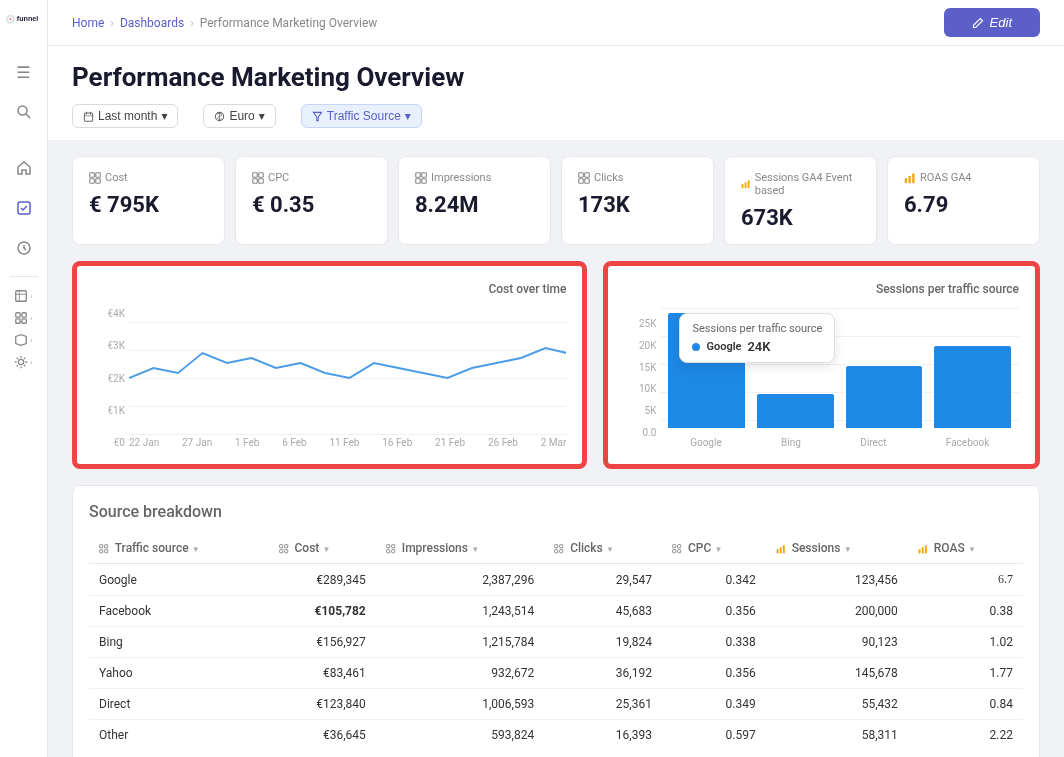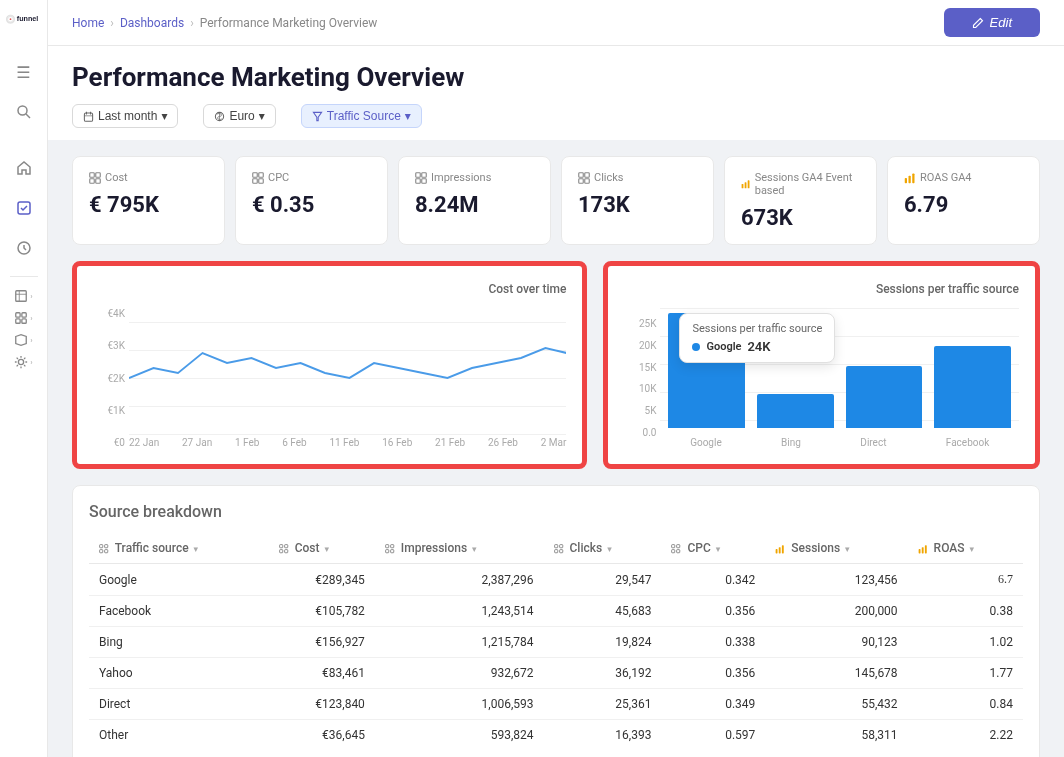--- a/index.html
+++ b/index.html
@@ -425,21 +425,21 @@
     <td>Google</td>
     <td style="text-align:right;">€289,345</td>
     <td style="text-align:right;">2,387,296</td>
     <td style="text-align:right;">29,547</td>
     <td style="text-align:right;">0.342</td>
     <td style="text-align:right;">123,456</td>
     <td style="text-align:right;font-family:Liberation Serif, serif;">6.7</td>
   </tr>
             <tr>
     <td>Facebook</td>
-    <td style="text-align:right;">€105,782</td>
+    <td style="text-align:right;font-weight:bold;">€105,782</td>
     <td style="text-align:right;">1,243,514</td>
     <td style="text-align:right;">45,683</td>
     <td style="text-align:right;">0.356</td>
     <td style="text-align:right;">200,000</td>
     <td style="text-align:right;">0.38</td>
   </tr>
             <tr>
     <td>Bing</td>
     <td style="text-align:right;">€156,927</td>
     <td style="text-align:right;">1,215,784</td>

